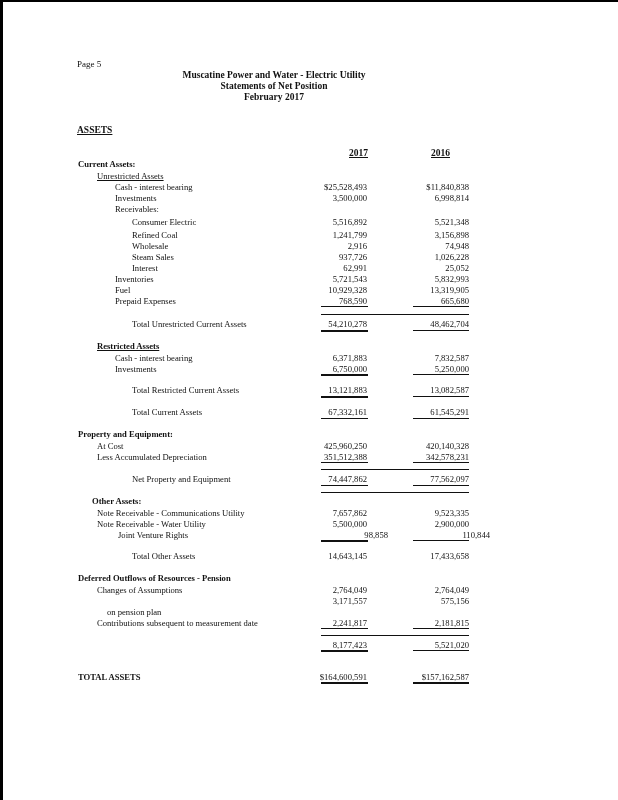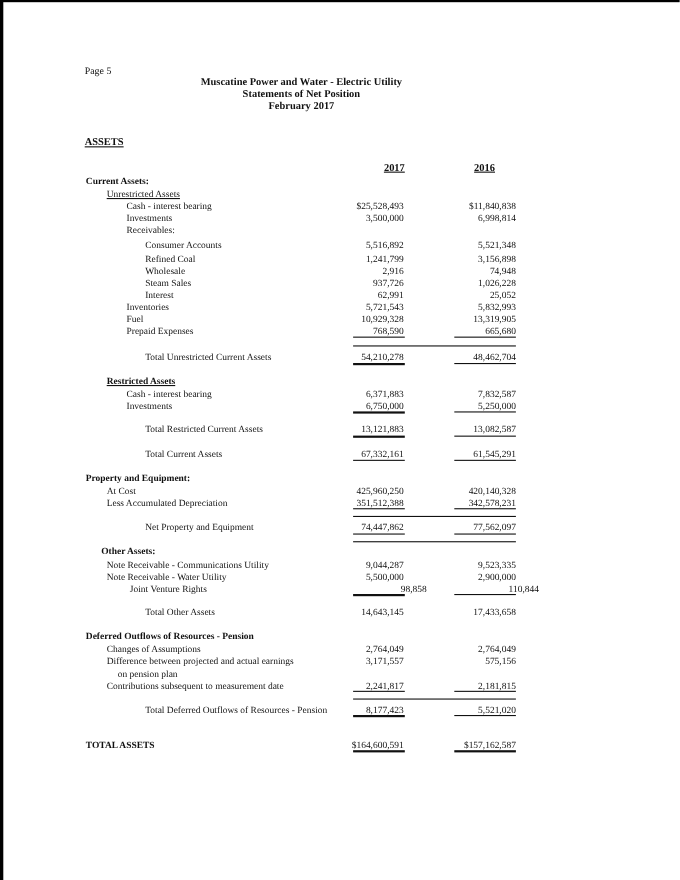--- a/index.html
+++ b/index.html
@@ -52,21 +52,21 @@
     </div>
     <div class="row" style="top: 192px;">
       <span class="lbl" style="left: 115px;">Investments</span>
       <span class="v1">3,500,000</span>
       <span class="v2">6,998,814</span>
     </div>
     <div class="row" style="top: 203px;">
       <span class="lbl" style="left: 115px;">Receivables:</span>
     </div>
     <div class="row" style="top: 216px;">
-      <span class="lbl" style="left: 132px;">Consumer Accounts</span>
+      <span class="lbl" style="left: 132px;">Consumer Electric</span>
       <span class="v1">5,516,892</span>
       <span class="v2">5,521,348</span>
     </div>
     <div class="row" style="top: 229px;">
       <span class="lbl" style="left: 132px;">Refined Coal</span>
       <span class="v1">1,241,799</span>
       <span class="v2">3,156,898</span>
     </div>
     <div class="row" style="top: 240px;">
       <span class="lbl" style="left: 132px;">Wholesale</span>
@@ -142,21 +142,21 @@
     <div class="row" style="top: 473px;">
       <span class="lbl" style="left: 132px;">Net Property and Equipment</span>
       <span class="v1">74,447,862</span>
       <span class="v2">77,562,097</span>
     </div>
     <div class="row" style="top: 495px;">
       <span class="lbl b" style="left: 92px;">Other Assets:</span>
     </div>
     <div class="row" style="top: 507px;">
       <span class="lbl" style="left: 97px;">Note Receivable - Communications Utility</span>
-      <span class="v1">9,044,287</span>
+      <span class="v1">7,657,862</span>
       <span class="v2">9,523,335</span>
     </div>
     <div class="row" style="top: 518px;">
       <span class="lbl" style="left: 97px;">Note Receivable - Water Utility</span>
       <span class="v1">5,500,000</span>
       <span class="v2">2,900,000</span>
     </div>
     <div class="row" style="top: 529px; margin-left: 21px;">
       <span class="lbl" style="left: 97px;">Joint Venture Rights</span>
       <span class="v1">98,858</span>
@@ -169,34 +169,32 @@
     </div>
     <div class="row" style="top: 572px;">
       <span class="lbl b" style="left: 78px;">Deferred Outflows of Resources - Pension</span>
     </div>
     <div class="row" style="top: 584px;">
       <span class="lbl" style="left: 97px;">Changes of Assumptions</span>
       <span class="v1">2,764,049</span>
       <span class="v2">2,764,049</span>
     </div>
     <div class="row" style="top: 595px;">
-      <span class="lbl" style="left: 97px;">Difference between projected and actual earnings</span>
       <span class="v1">3,171,557</span>
       <span class="v2">575,156</span>
     </div>
     <div class="row" style="top: 606px;">
       <span class="lbl" style="left: 107px;">on pension plan</span>
     </div>
     <div class="row" style="top: 617px;">
       <span class="lbl" style="left: 97px;">Contributions subsequent to measurement date</span>
       <span class="v1">2,241,817</span>
       <span class="v2">2,181,815</span>
     </div>
     <div class="row" style="top: 639px;">
-      <span class="lbl" style="left: 132px;">Total Deferred Outflows of Resources - Pension</span>
       <span class="v1">8,177,423</span>
       <span class="v2">5,521,020</span>
     </div>
     <div class="row" style="top: 671px;">
       <span class="lbl b" style="left: 78px;">TOTAL ASSETS</span>
       <span class="v1">$164,600,591</span>
       <span class="v2">$157,162,587</span>
     </div>
   </div>
 

